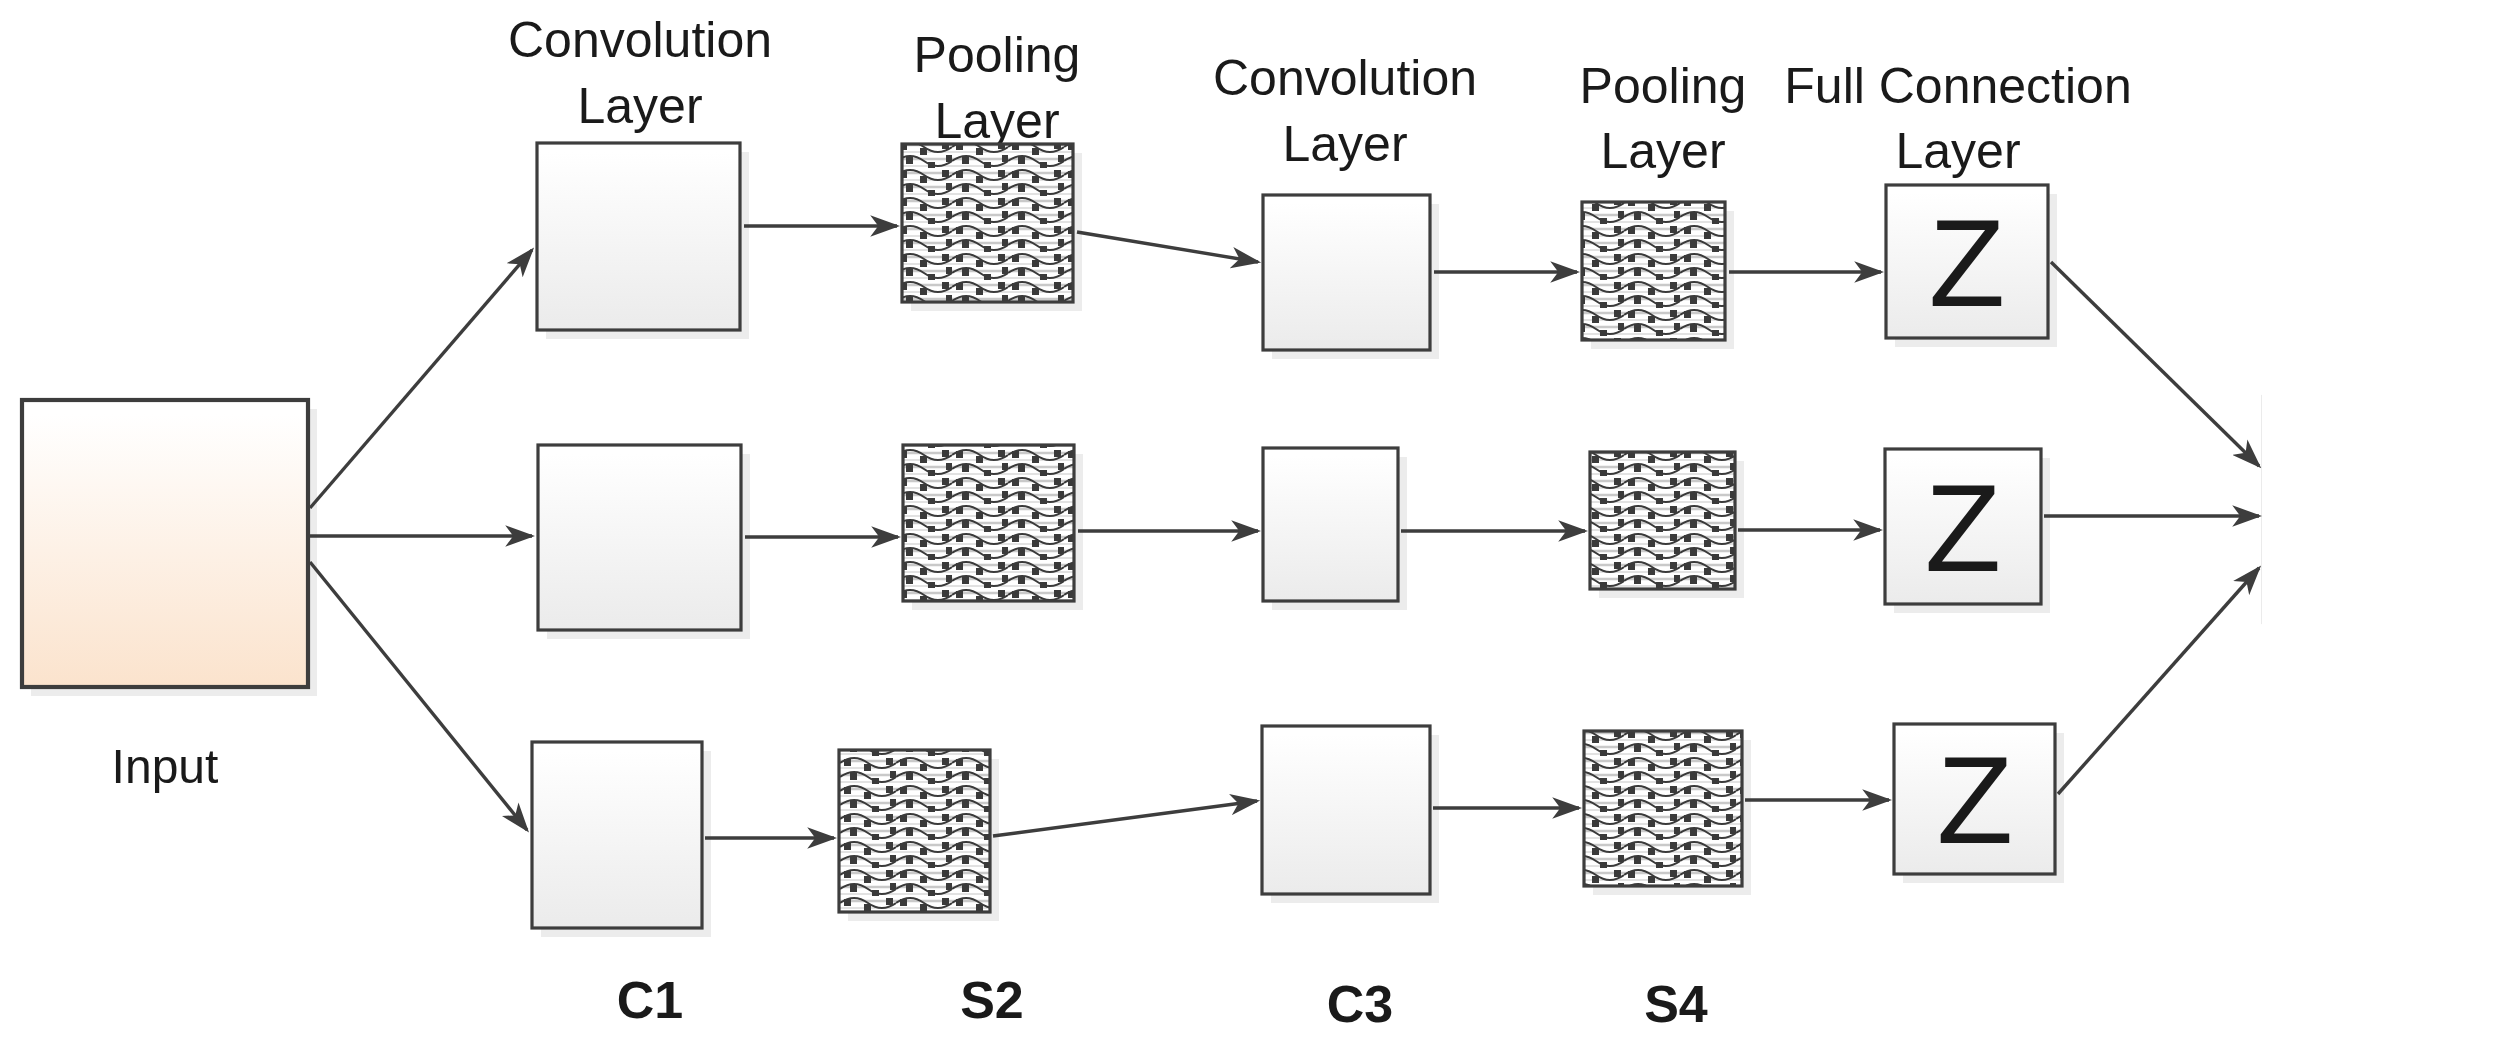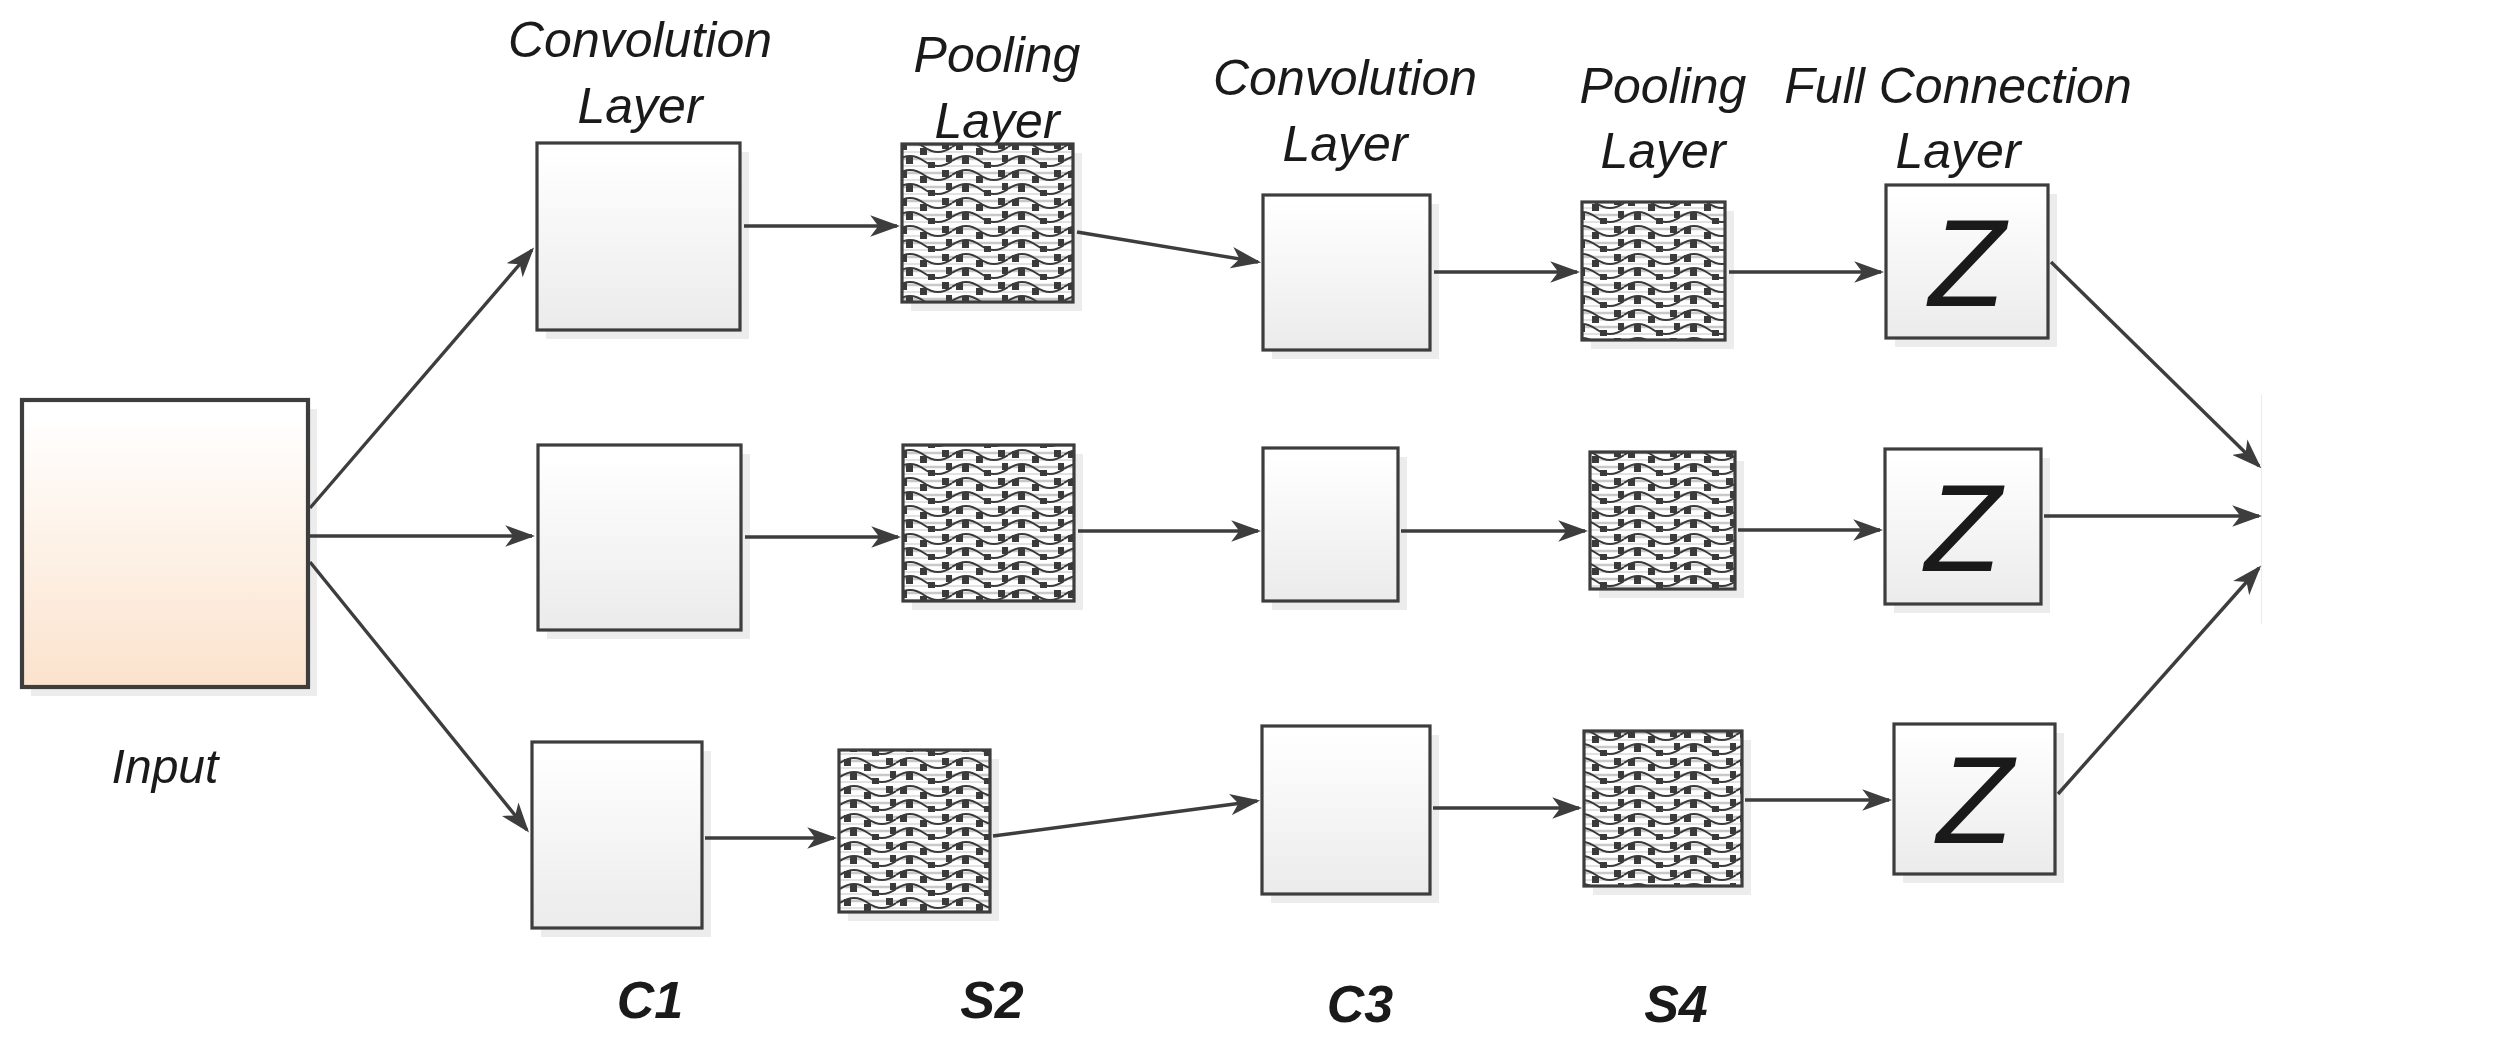--- a/index.html
+++ b/index.html
@@ -1,16 +1,16 @@
 <!DOCTYPE html>
 <html style="--border: #3d3d3d; --arrow: #3d3d3d; --peach: #fbe3cd; --gray-fill: #ebebeb; --texture-dark: #3a3a3a; --texture-light: #c9c9c9; --shadow: #d9d9d9;"><head>
 <meta charset="utf-8">
 <style>
   html,body{margin:0;padding:0;background:#ffffff;}
-  .stage{position:relative;width:2262px;height:1040px;background:#ffffff;overflow:hidden;font-style:italic;}
+  .stage{position:relative;width:2262px;height:1040px;background:#ffffff;overflow:hidden;}
   svg{display:block;}
 
   
   .shadow{fill:var(--shadow,#d9d9d9);opacity:.5;}
   .node{stroke:var(--border,#3d3d3d);stroke-width:3.2;}
   .node-thick{stroke:var(--border,#3d3d3d);stroke-width:4.2;}
   .fill-gray{fill:url(#gradGray);}
   .fill-peach{fill:url(#gradPeach);}
   .fill-weave{fill:url(#weave);}
   .arrow{stroke:var(--arrow,#3d3d3d);stroke-width:3.4;fill:none;}

